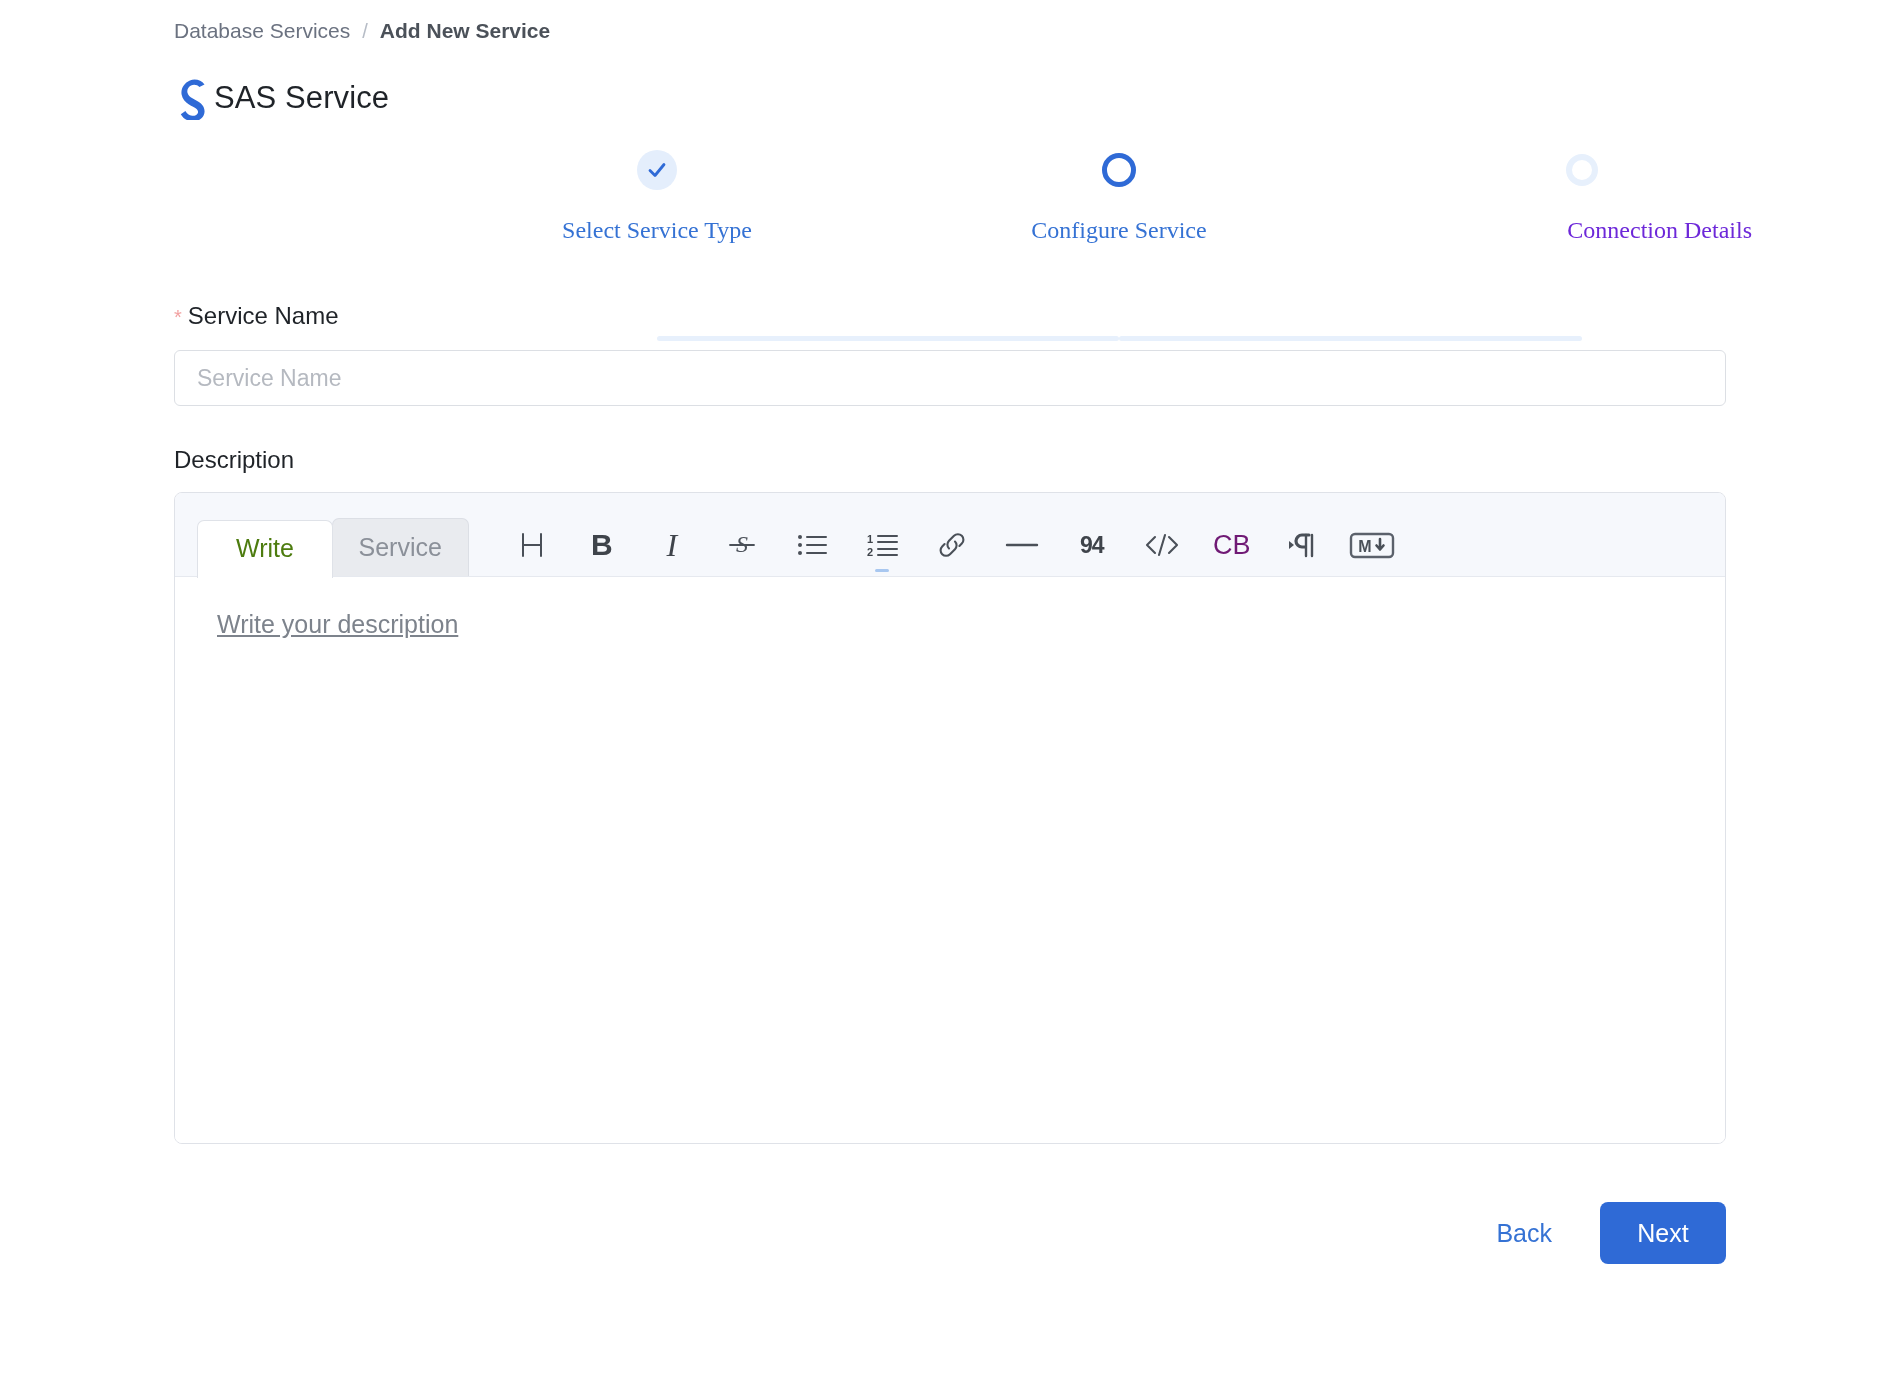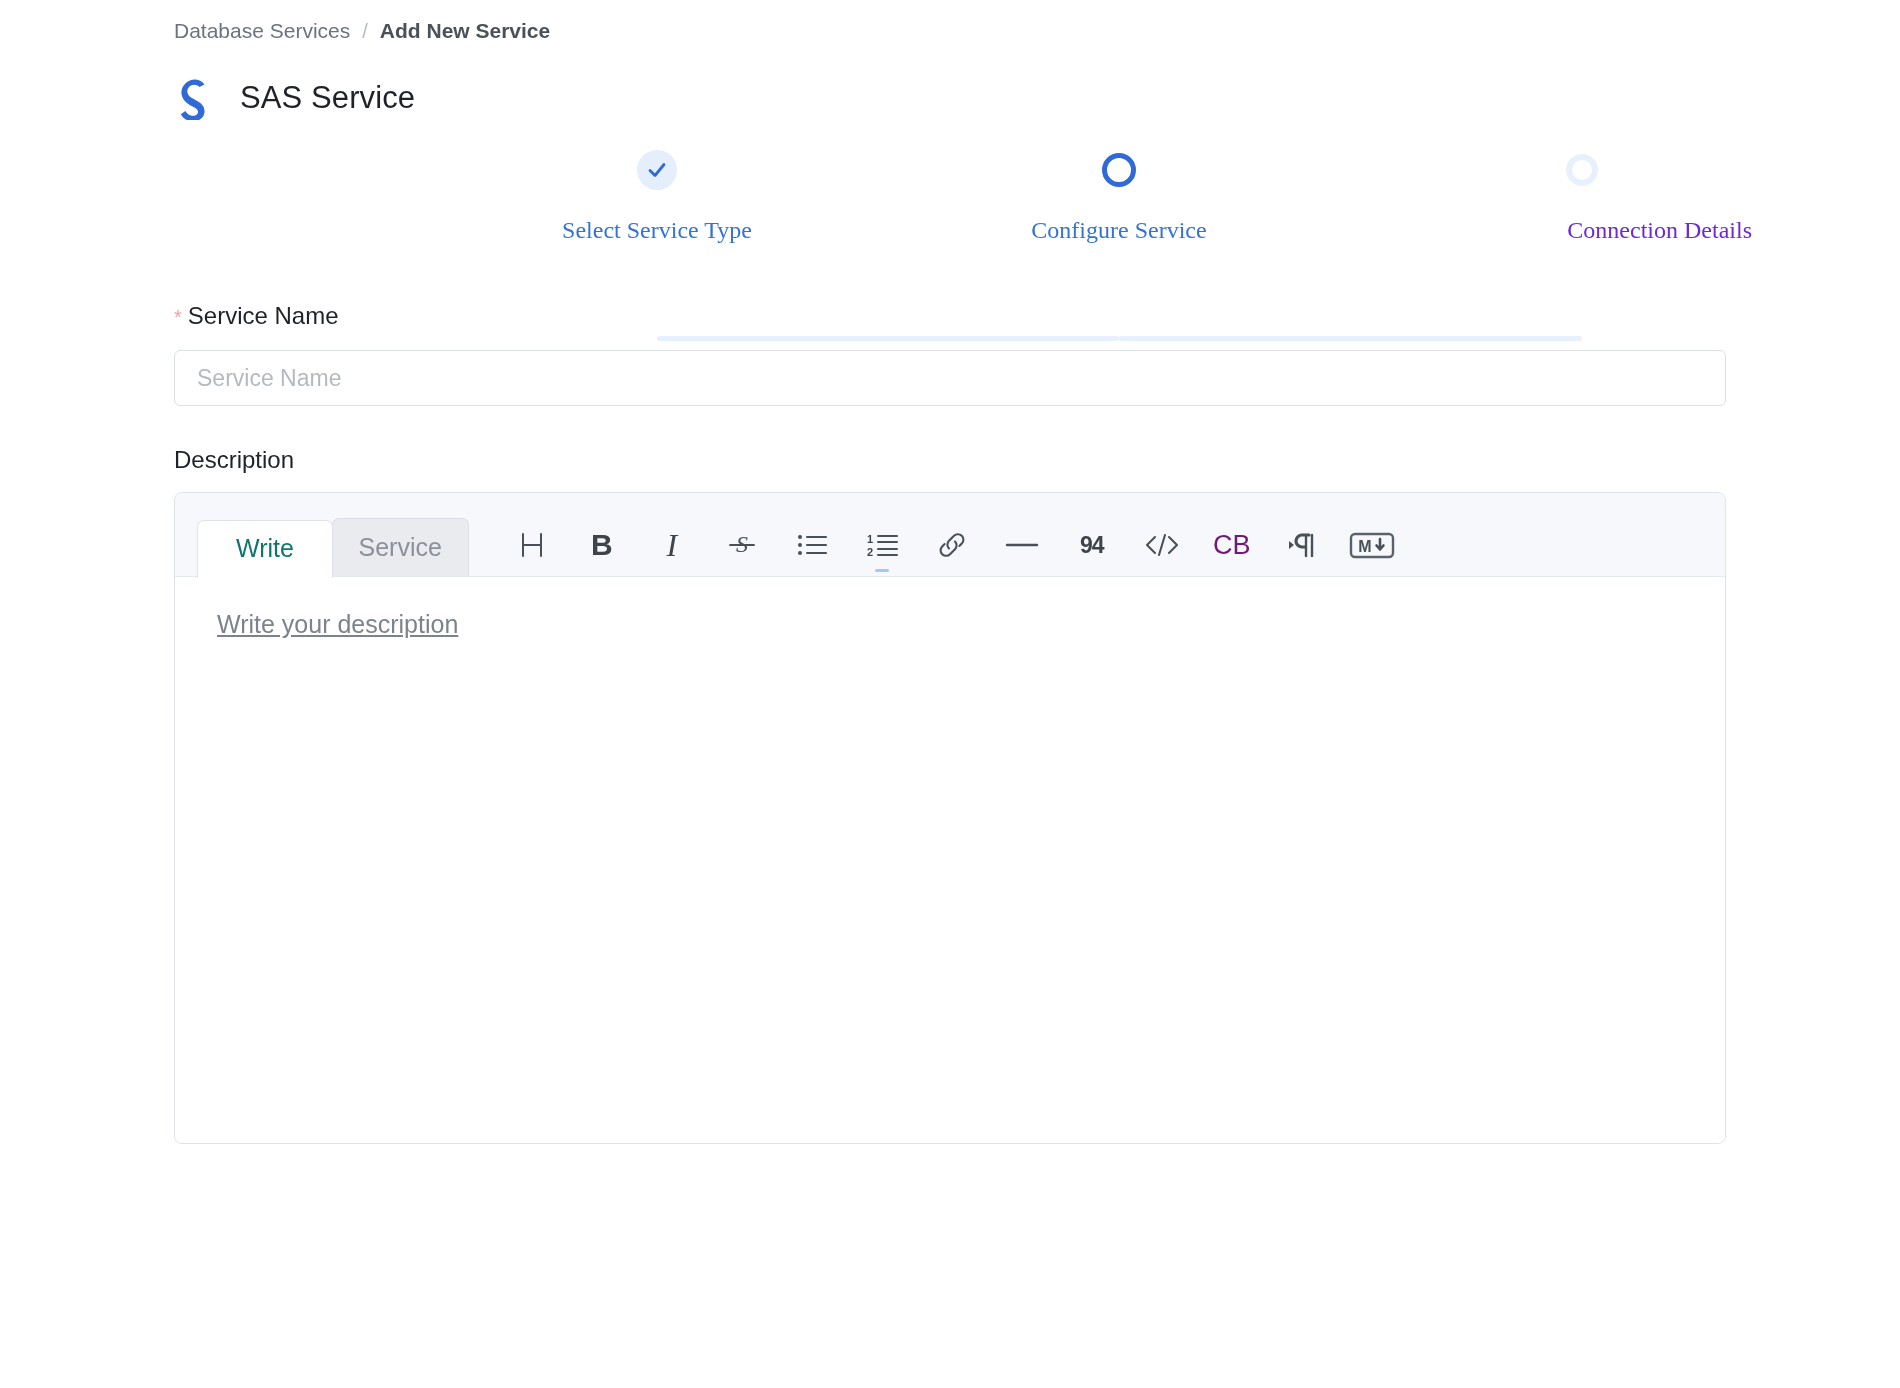--- a/index.html
+++ b/index.html
@@ -28,21 +28,20 @@
     line-height: 1;
   }
   .crumb-link { color: #6b7280; }
   .crumb-sep  { color: #b6bcc6; font-size: 20px; }
   .crumb-current { color: #4b5159; font-weight: 700; }
 
   
   .title-row {
     display: flex;
     align-items: center;
-    gap: 26px;
     margin-top: 33px;
     height: 48px;
   }
   .brand-logo { width: 40px; height: 44px; display:block; flex: none; }
   .page-title {
     font-size: 31px;
     color: #1f2328;
     letter-spacing: .1px;
   }
 
@@ -163,21 +162,21 @@
     font-size: 25px;
     border: 1.5px solid #dfe2e8;
     border-bottom: none;
     border-radius: 7px 7px 0 0;
     cursor: pointer;
     user-select: none;
     position: relative;
   }
   .tab-active {
     background: #ffffff;
-    color: #0f766e;
+    color: #4d7c0f;
     z-index: 2;
     margin-bottom: -1.5px;
     padding-bottom: 2px;
   }
   .tab-inactive {
     background: #e9ebef;
     color: #8b9099;
     border-color: #dcdfe5;
     margin-left: -1.5px;
   }
@@ -418,15 +417,19 @@
 
         </div>
       </div>
 
       <div class="editor-body">
         <div class="editor-placeholder">Write your description</div>
       </div>
     </div>
 
     
+    <div class="footer">
+      <button class="btn-back">Back</button>
+      <button class="btn-next">Next</button>
+    </div>
 
   </div>
 </div>
 
 </body></html>

